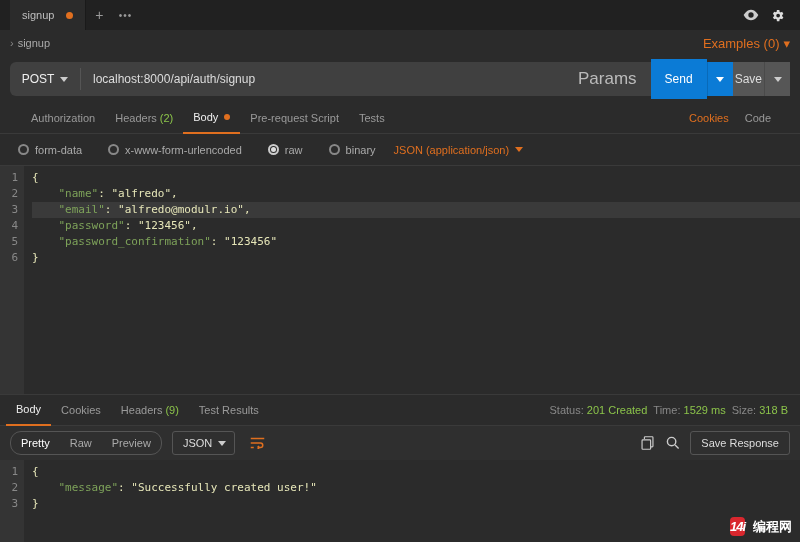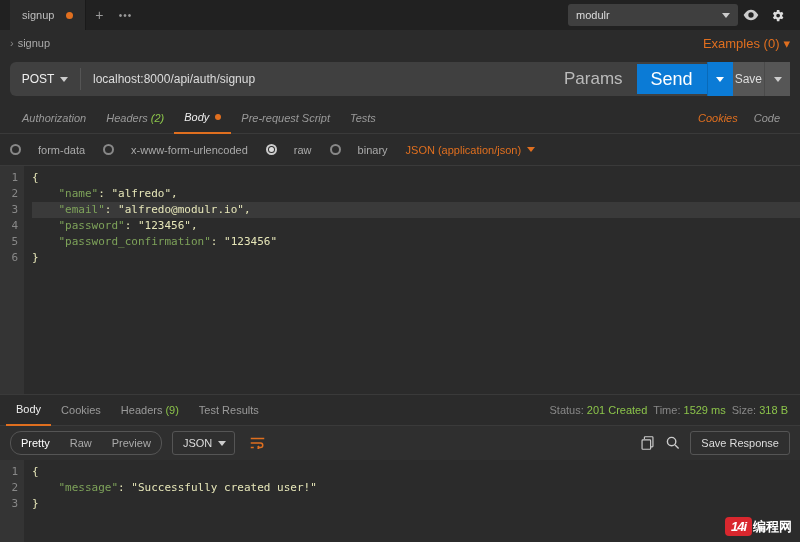--- a/index.html
+++ b/index.html
@@ -18,37 +18,37 @@
     .top-right-icon{width:26px;height:30px;display:flex;align-items:center;justify-content:center;color:#ccc;}
     .breadcrumb{display:flex;align-items:center;height:26px;background:#2b2b2b;padding:0 10px;color:#aaa;font-size:11px;}
     .breadcrumb .flex{flex:1;}
     .examples{color:#e06f1f;font-size:13px;display:flex;align-items:center;}
     .req-row{display:flex;align-items:center;background:#404040;height:34px;margin:6px 10px;border-radius:6px;}
     .method{display:flex;align-items:center;justify-content:center;width:70px;color:#eee;font-size:12px;font-weight:500;gap:6px;}
     .vbar{width:1px;height:22px;background:#555;}
     .url{flex:1;color:#ddd;font-size:12px;padding:0 12px;}
     .params{color:#bbb;padding:0 14px;font-size:17px;}
     .send-btn{display:flex;align-items:center;}
-    .send-main{background:#0b7bd6;color:#fff;height:30px;padding:0 14px;font-size:18px;display:flex;align-items:center;font-weight:500;}
+    .send-main{background:#0b7bd6;color:#fff;height:40px;padding:0 14px;font-size:12px;display:flex;align-items:center;font-weight:500;}
     .send-drop{background:#0b7bd6;width:26px;height:34px;display:flex;align-items:center;justify-content:center;border-left:1px solid #096ab9;}
     .save-btn{display:flex;align-items:center;border-radius:0 3px 3px 0;}
     .save-main{background:#565656;color:#ddd;height:34px;padding:0 2px;display:flex;align-items:center;text-align:right;}
     .save-drop{background:#565656;width:26px;height:34px;display:flex;align-items:center;justify-content:center;border-left:1px solid #4a4a4a;}
     .chev{width:0;height:0;border-left:4px solid transparent;border-right:4px solid transparent;border-top:5px solid #ccc;}
     .chev-w{border-top-color:#fff;}
-    .tabs{display:flex;align-items:center;height:32px;padding:0 12px;border-bottom:1px solid #3a3a3a;font-style:italic;}
+    .tabs{display:flex;align-items:center;height:32px;padding:0 21px;border-bottom:1px solid #3a3a3a;}
     .tabitem{padding:0 10px;height:32px;display:flex;align-items:center;color:#9a9a9a;font-size:11px;}
     .tabitem .cnt{color:#8bc34a;margin-left:3px;}
     .tabitem.active{color:#eee;border-bottom:2px solid #e06f1f;}
     .tabitem .dot{width:6px;height:6px;border-radius:50%;background:#e06f1f;margin-left:6px;}
     .tabs .flex{flex:1;}
     .link-orange{color:#e06f1f;padding:0 8px;font-size:11px;}
     .link-gray{color:#999;padding:0 8px;font-size:11px;}
     .bodytype{display:flex;align-items:center;height:32px;padding:0 10px;font-size:11px;color:#aaa;border-bottom:1px solid #3a3a3a;}
-    .radio{display:flex;align-items:flex-start;margin-right:18px;gap:17px;}
+    .radio{display:flex;align-items:flex-start;margin-right:18px;gap:6px;margin-left:8px;}
     .r-outer{width:11px;height:11px;border-radius:50%;border:2px solid #888;display:flex;align-items:center;justify-content:center;}
     .r-outer.sel{border-color:#ccc;}
     .r-inner{width:5px;height:5px;border-radius:50%;background:#ddd;}
     .ctype{color:#e06f1f;display:flex;align-items:center;gap:6px;}
     .editor{background:#2b2b2b;height:228px;display:flex;font-family:Menlo,Consolas,monospace;font-size:11px;line-height:16px;}
     .gutter{width:24px;text-align:right;color:#888;padding:4px 6px 0 0;background:#343434;}
     .gutter .gl{height:16px;}
     .code{padding:4px 0 0 8px;flex:1;}
     .ln{height:16px;white-space:pre;}
     .ln.hl{background:#3a3a3a;}
@@ -63,42 +63,38 @@
     .seg{display:flex;border:1px solid #555;border-radius:11px;overflow:hidden;}
     .segbtn{padding:5px 10px;color:#aaa;font-size:11px;}
     .segbtn.active{color:#fff;}
     .json-btn{display:flex;align-items:center;border:1px solid #555;border-radius:3px;height:24px;padding:0 8px 0 10px;gap:6px;margin-left:10px;color:#ddd;font-size:11px;}
     .wrap-icon{width:24px;height:24px;display:flex;align-items:center;justify-content:center;margin-left:10px;color:#e06f1f;font-size:14px;}
     .resp-sub .flex{flex:1;}
     .resp-icon{width:26px;height:28px;display:flex;align-items:center;justify-content:center;color:#ccc;}
     .save-resp{border:1px solid #555;border-radius:3px;height:24px;padding:0 10px;display:flex;align-items:center;color:#ddd;font-size:11px;margin-left:4px;}
     .resp-editor{background:#2b2b2b;height:95px;display:flex;font-family:Menlo,Consolas,monospace;font-size:11px;line-height:16px;}
     .watermark{position:fixed;right:8px;bottom:6px;display:flex;align-items:center;font-size:13px;font-weight:700;color:#fff;}
-    .wm-badge{background:#d9272e;color:#fff;border-radius:4px;padding:2px 6px;font-style:italic;letter-spacing:-1px;margin-right:1px;}
+    .wm-badge{background:#d9272e;color:#fff;border-radius:4px;padding:2px 0;font-style:italic;letter-spacing:-1px;margin-right:8px;}
     svg{display:block;}
   </style>
 </head>
 <body>
 
 <div class="topbar">
   <div class="tab">
     <span>signup</span>
     <span class="dot-orange"></span>
   </div>
   <div class="top-icon">
       <span>+</span>
     </div>
   <div class="top-icon" style="font-size:10px;letter-spacing:1px;">
       <span>•••</span>
     </div>
   <div class="spacer"></div>
-  <div class="env-select">
-    <span>modulr</span>
-    <span class="chev"></span>
-  </div>
   <div class="top-right-icon">
     <svg width="16" height="12" viewBox="0 0 24 16">
         <path fill="#ccc" d="M12 0C5 0 1 8 1 8s4 8 11 8 11-8 11-8S19 0 12 0zm0 12a4 4 0 110-8 4 4 0 010 8z"></path>
       </svg>
   </div>
   <div class="top-right-icon">
     <svg width="15" height="15" viewBox="0 0 24 24">
         <path fill="#ddd" d="M19.4 13a7.5 7.5 0 000-2l2-1.6-2-3.4-2.4 1a7.5 7.5 0 00-1.7-1L15 3h-4l-.3 2.9a7.5 7.5 0 00-1.7 1L6.6 6 4.6 9.4l2 1.6a7.5 7.5 0 000 2l-2 1.6 2 3.4 2.4-1a7.5 7.5 0 001.7 1L11 21h4l.3-2.9a7.5 7.5 0 001.7-1l2.4 1 2-3.4zM13 15a3 3 0 110-6 3 3 0 010 6z"></path>
       </svg>
   </div>

